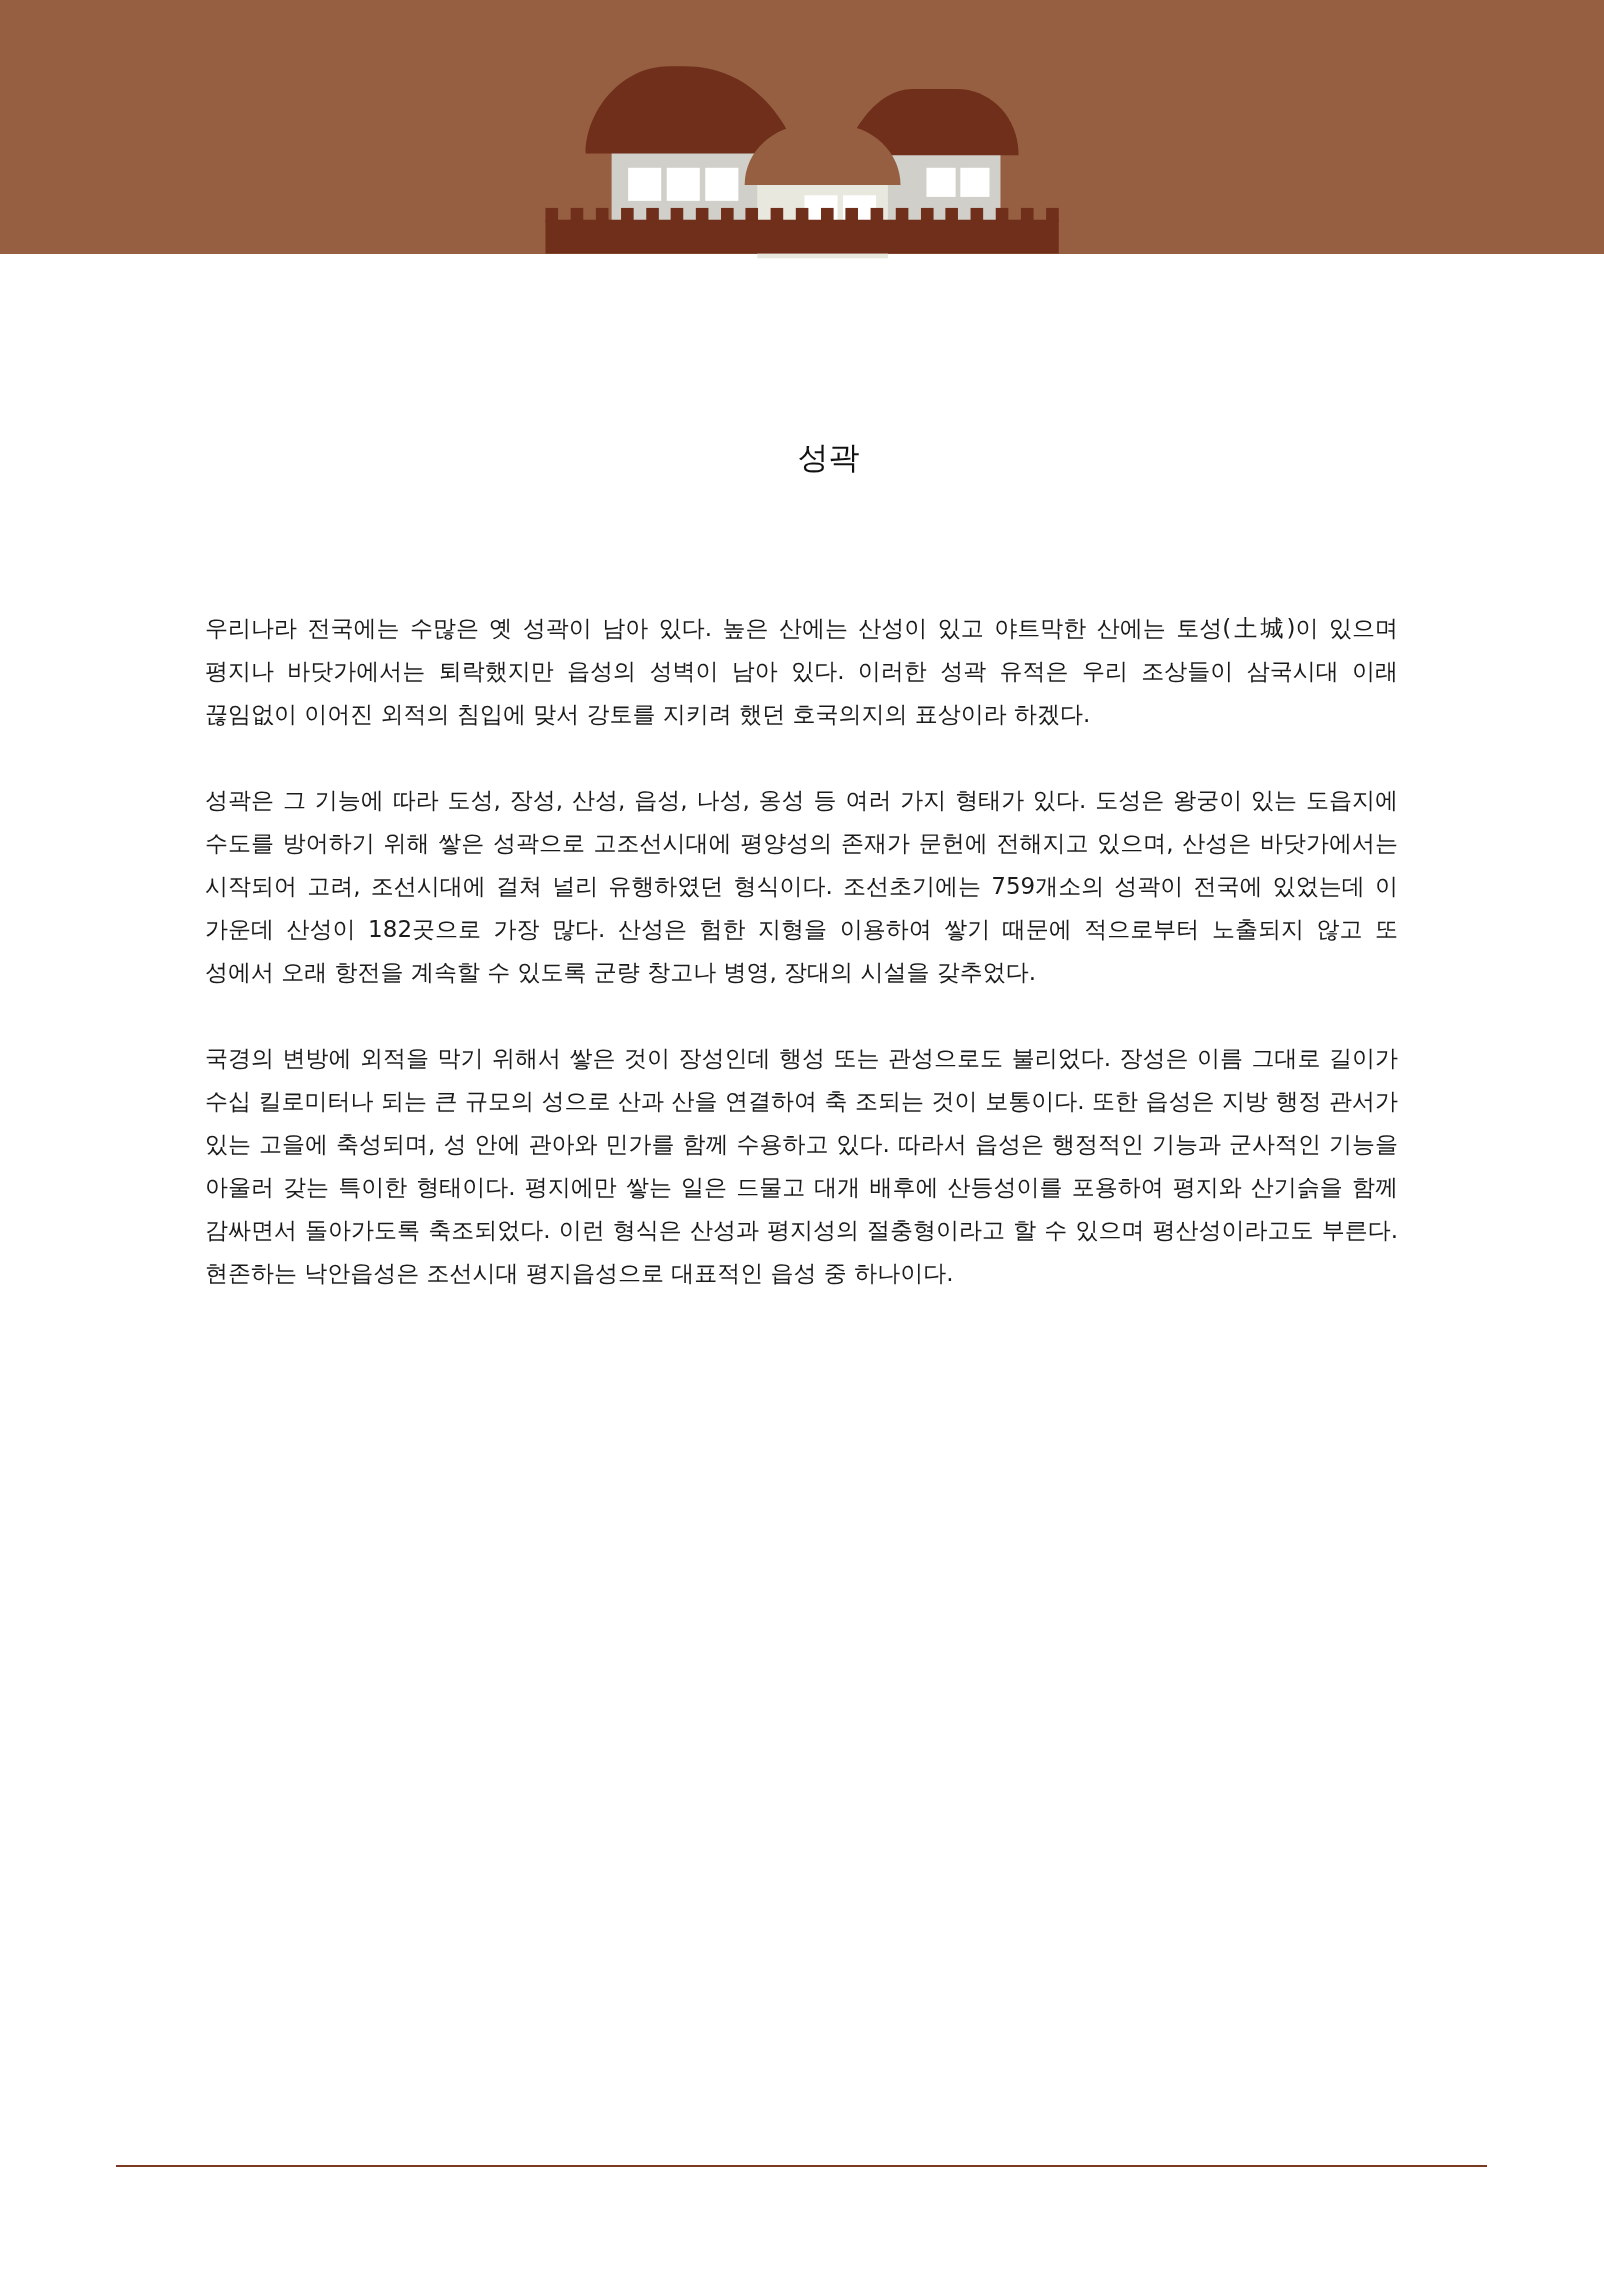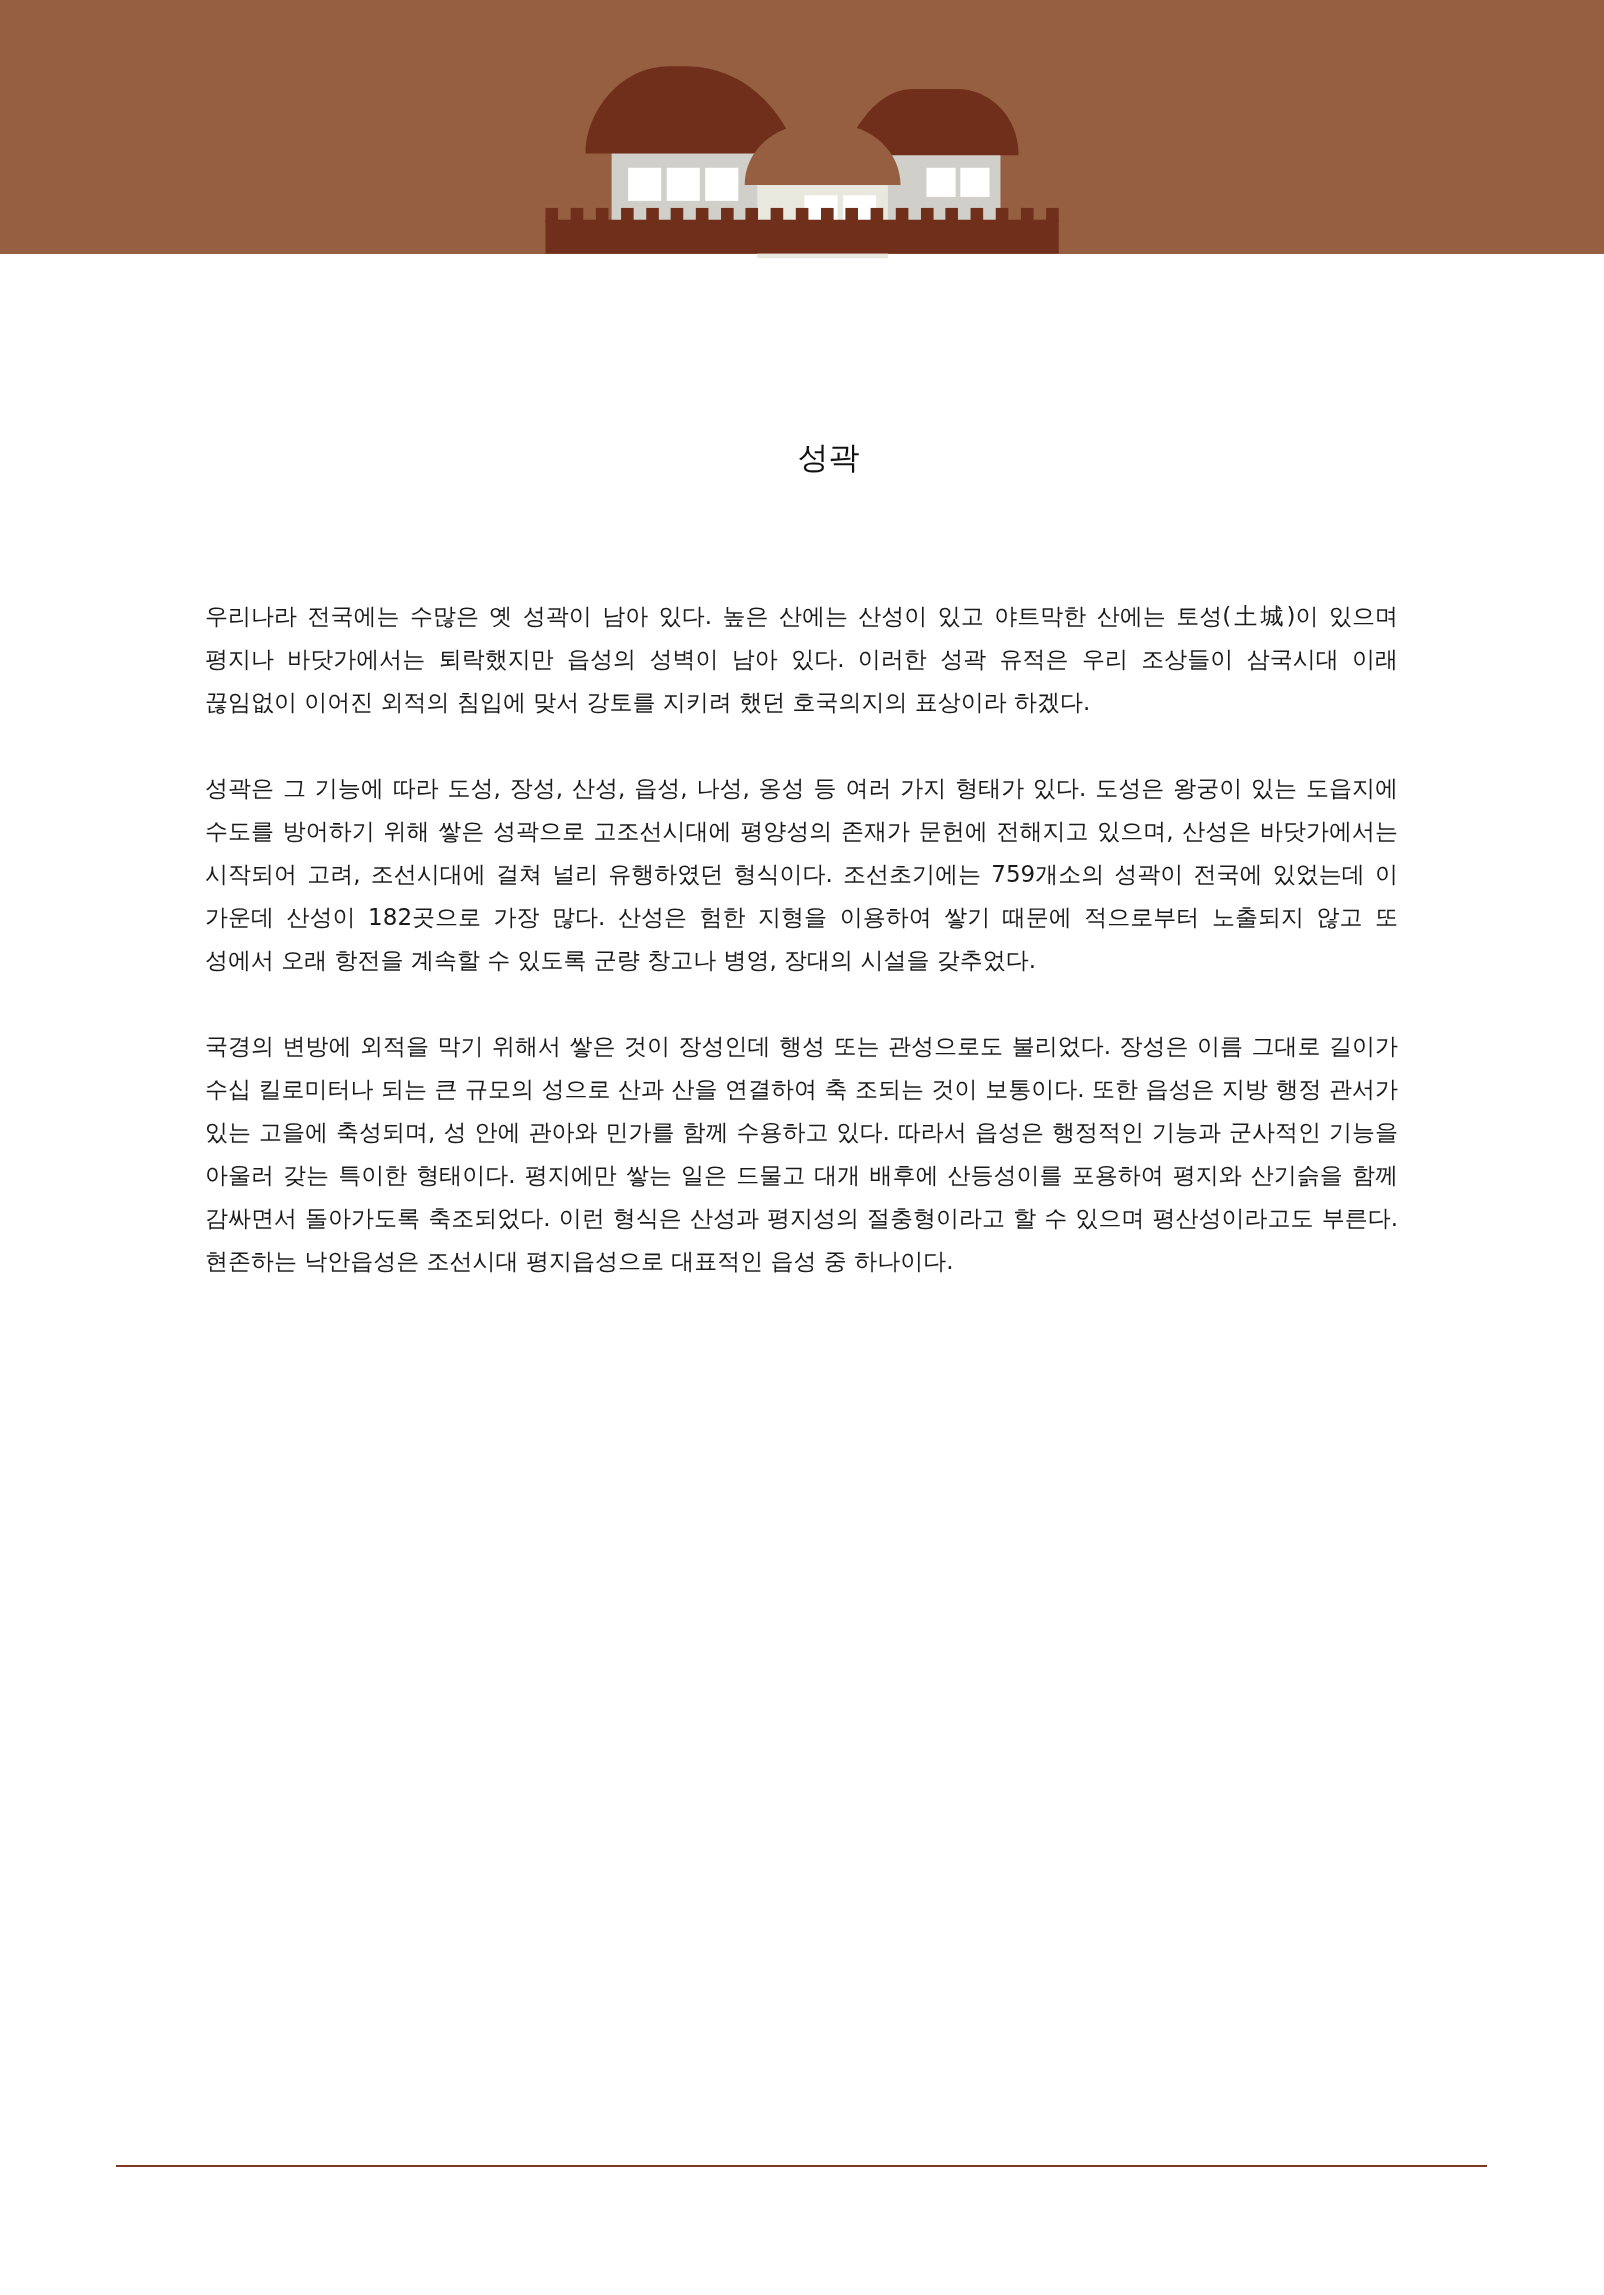--- a/index.html
+++ b/index.html
@@ -14,21 +14,21 @@
     text-align: center;
     font-family: "DejaVu Serif", "Liberation Serif", serif;
     font-size: 31px; line-height: 71px; color: #111111; margin: 0; font-weight: normal; padding-left: 26px;
   }
   .body-text {
     position: absolute; left: 205px; top: 595px; width: 1193px;
     font-family: "DejaVu Sans", "Liberation Sans", sans-serif;
     font-size: 23px; line-height: 43px; color: #1a1a1a;
     text-align: justify; word-break: keep-all;
   }
-  .body-text p { margin: 0 0 43px 0; }
+  .body-text p { margin: 12px 0 43px 0; }
   .footer-rule {
     position: absolute; left: 116px; top: 2165px; width: 1371px; height: 1.6px;
     background: #7a3a22;
   }
 </style>
 </head>
 <body>
 
 <div class="header">
   <svg width="1605" height="260" viewBox="0 0 2039 330">

